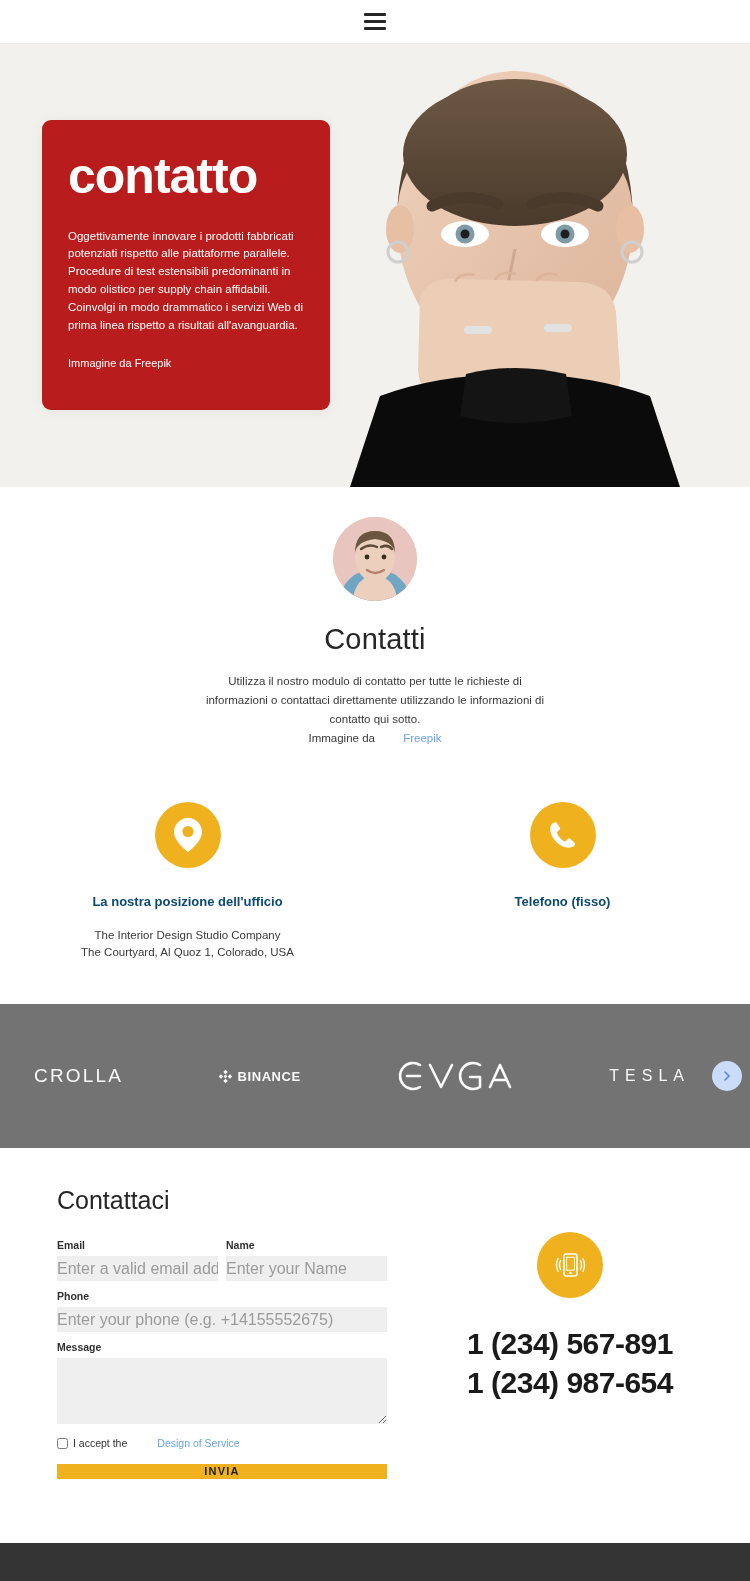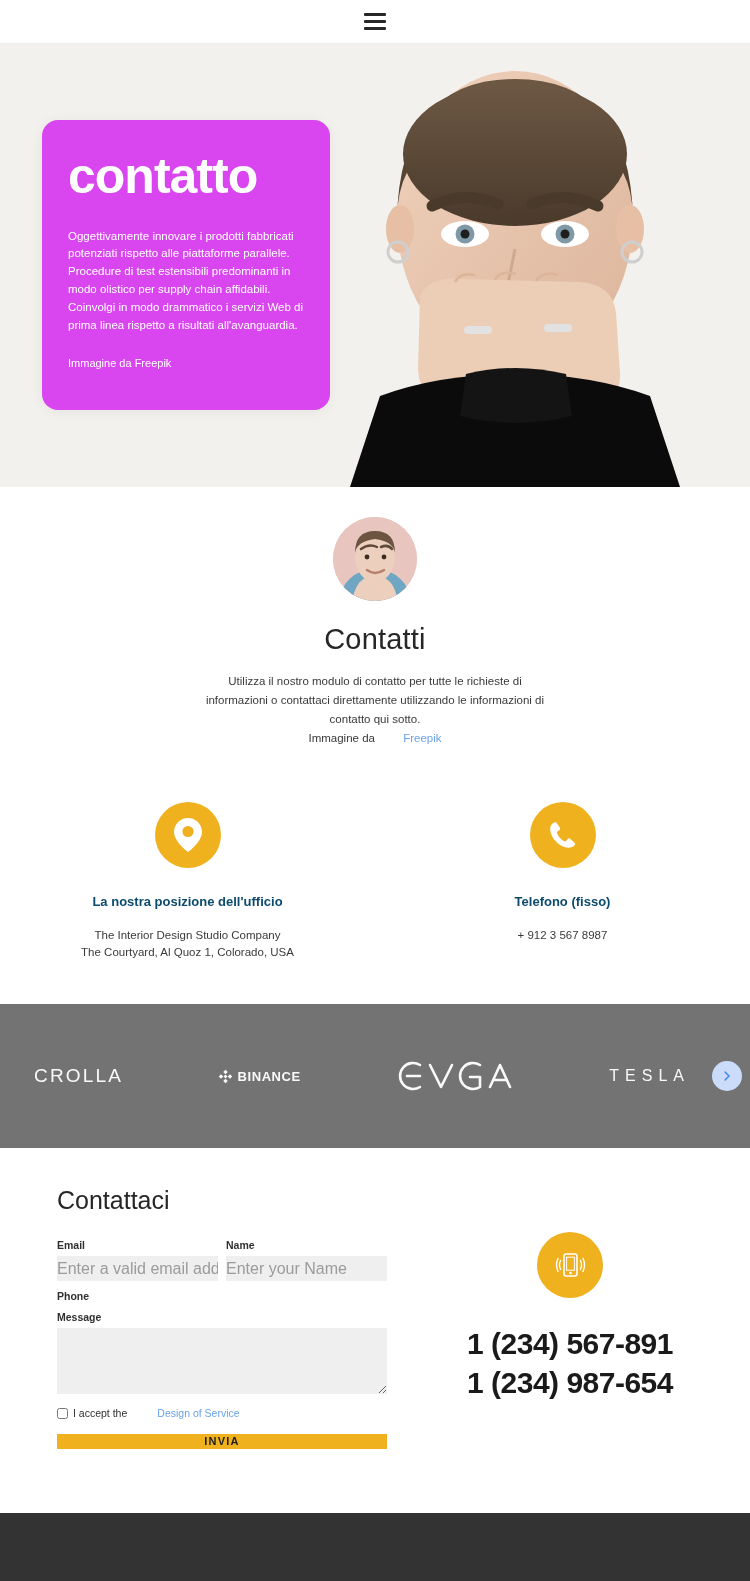--- a/index.html
+++ b/index.html
@@ -62,22 +62,22 @@
     overflow: hidden;
   }
   .hero-photo svg { display: block; width: 100%; height: 100%; }
 
   .hero-card {
     position: absolute;
     left: 42px;
     top: 76px;
     width: 288px;
     min-height: 290px;
-    background: #d946ef;
-    border-radius: 16px;
+    background: #b91c1c;
+    border-radius: 9px;
     padding: 28px 26px 26px 26px;
     z-index: 3;
     box-shadow: 0 2px 14px rgba(0,0,0,0.06);
   }
   .hero-title {
     font-size: 50px;
     line-height: 1.15;
     font-weight: 700;
     color: #ffffff;
     letter-spacing: -1px;
@@ -443,21 +443,20 @@
       <div class="card-line">The Courtyard, Al Quoz 1, Colorado,  USA</div>
     </div>
 
     <div class="card">
       <div class="circ">
         <svg width="32" height="32" viewBox="0 0 32 32" aria-hidden="true">
           <path d="M8.6 3.2 C6.3 3.2 3.4 5.6 3.2 9.4 C2.9 16.6 9.2 24.6 16.7 27.8 C21 29.6 25.5 28.8 27.3 26.6 C28.4 25.3 28.4 24.5 27.3 23.4 L23.4 20 C22.3 19 21.5 19.2 20.5 20.2 L18.9 21.9 C18.2 22.6 17.5 22.6 16.7 22.1 C13.8 20.3 11.5 17.6 10.2 14.6 C9.8 13.7 9.9 13.1 10.6 12.5 L12.4 11 C13.4 10.1 13.5 9.3 12.6 8.2 L9.9 4.2 C9.5 3.5 9.1 3.2 8.6 3.2 Z" fill="#ffffff"></path>
         </svg>
       </div>
       <div class="card-title">Telefono (fisso)</div>
-      <div class="card-line">+ 912 3 567 8987</div>
     </div>
 
   </div>
 
   <div class="band">
     <div class="band-inner">
 
       <div class="logo logo-crolla">CROLLA</div>
 
       <div class="logo logo-binance">
@@ -505,20 +504,21 @@
           <input class="finput" type="text" placeholder="Enter a valid email address" style="">
         </div>
         <div class="fgroup half">
           <label class="flabel">Name</label>
           <input class="finput" type="text" placeholder="Enter your Name" style="">
         </div>
       </div>
 
       <div class="fgroup full">
         <label class="flabel">Phone</label>
+        <input class="finput" type="text" placeholder="Enter your phone (e.g. +14155552675)" style="">
       </div>
 
       <div class="fgroup full">
         <label class="flabel">Message</label>
         <textarea class="ftextarea" placeholder="" style=""></textarea>
       </div>
 
       <div class="terms">
         <input type="checkbox" style="">
         <span>I accept the </span>

